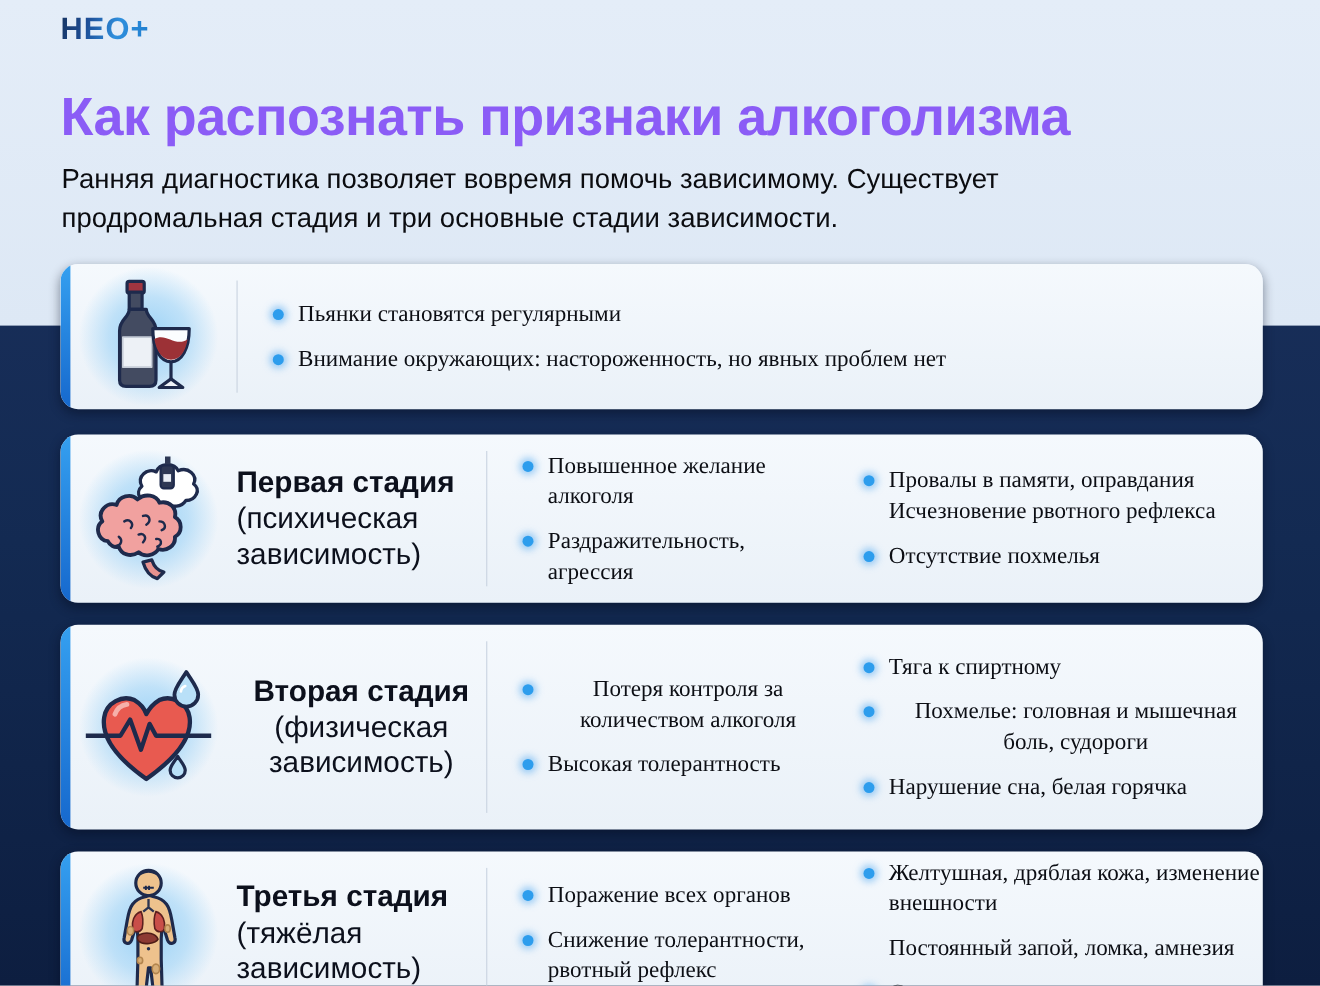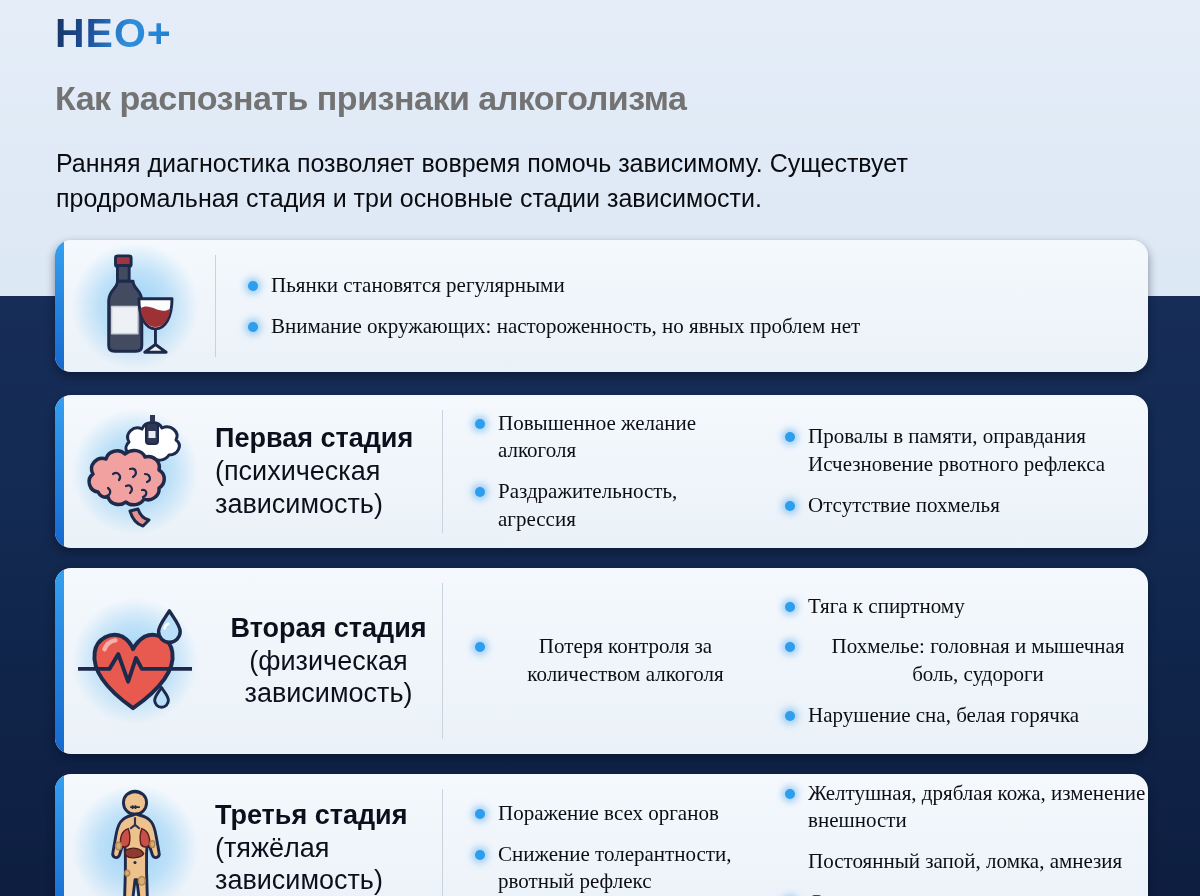--- a/index.html
+++ b/index.html
@@ -10,28 +10,28 @@
     background:linear-gradient(180deg,#1d3260 0%,#132a52 55%,#0d1e40 100%);
     overflow:hidden;
   }
   .bg-top {
     position:absolute; top:0; left:0; right:0; height:296px;
     background:linear-gradient(180deg,#e4edf8 0%,#dde8f5 100%);
   }
   
   .logo {
     position:absolute; left:55px; top:10px;
-    font-size:41px; font-weight:bold; letter-spacing:1px;
+    font-size:28px; font-weight:bold; letter-spacing:1px;
     background:linear-gradient(105deg,#16335f 0%,#1d4d96 30%,#2f8fdd 62%,#1f7ecf 100%);
     -webkit-background-clip:text; background-clip:text;
     -webkit-text-fill-color:transparent; color:#1d4d96;
   }
   .page-title {
     position:absolute; left:55px; top:79px; white-space:nowrap;
-    font-size:34px; font-weight:bold; letter-spacing:-0.5px; color:#737373;
+    font-size:49px; font-weight:bold; letter-spacing:-0.5px; color:#8b5cf6;
   }
   .page-subtitle {
     position:absolute; left:56px; top:146px; width:1010px;
     font-size:25px; line-height:1.38; color:#0b0c10;
   }
   
   .cards { position:absolute; left:55px; top:240px; width:1093px; }
   .card {
     position:relative; display:flex; overflow:hidden;
     background:linear-gradient(180deg,#f5f9fd 0%,#eaf1f8 100%);
@@ -181,20 +181,24 @@
     <div class="title-col">
       <div class="stage-title">Вторая стадия</div>
       <div class="stage-sub">(физическая зависимость)</div>
     </div>
     <div class="vdiv"></div>
     <ul class="col colA">
       <li class="item">
         <span class="dot"></span>
         <span class="txt">Потеря контроля за количеством алкоголя</span>
       </li>
+      <li class="item">
+        <span class="dot"></span>
+        <span class="txt">Высокая толерантность</span>
+      </li>
     </ul>
     <ul class="col colB">
       <li class="item">
         <span class="dot"></span>
         <span class="txt">Тяга к спиртному</span>
       </li>
       <li class="item">
         <span class="dot"></span>
         <span class="txt">Похмелье: головная и мышечная боль, судороги</span>
       </li>

